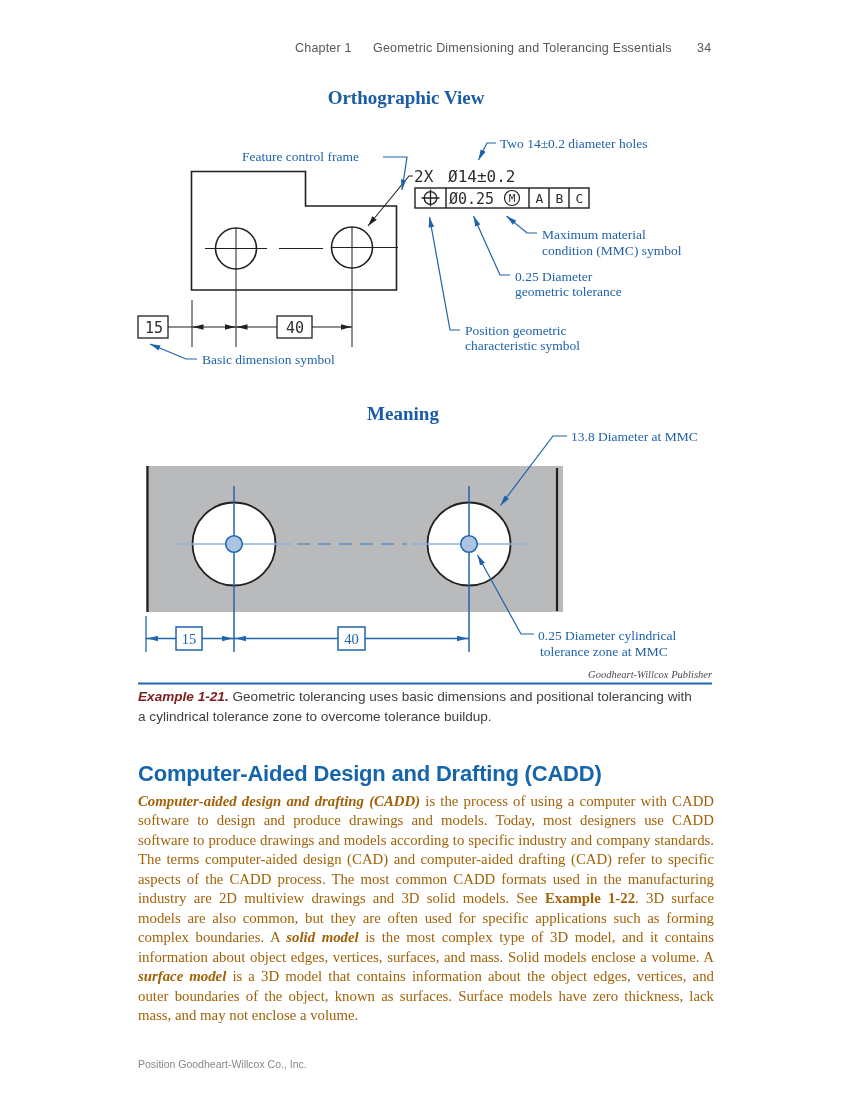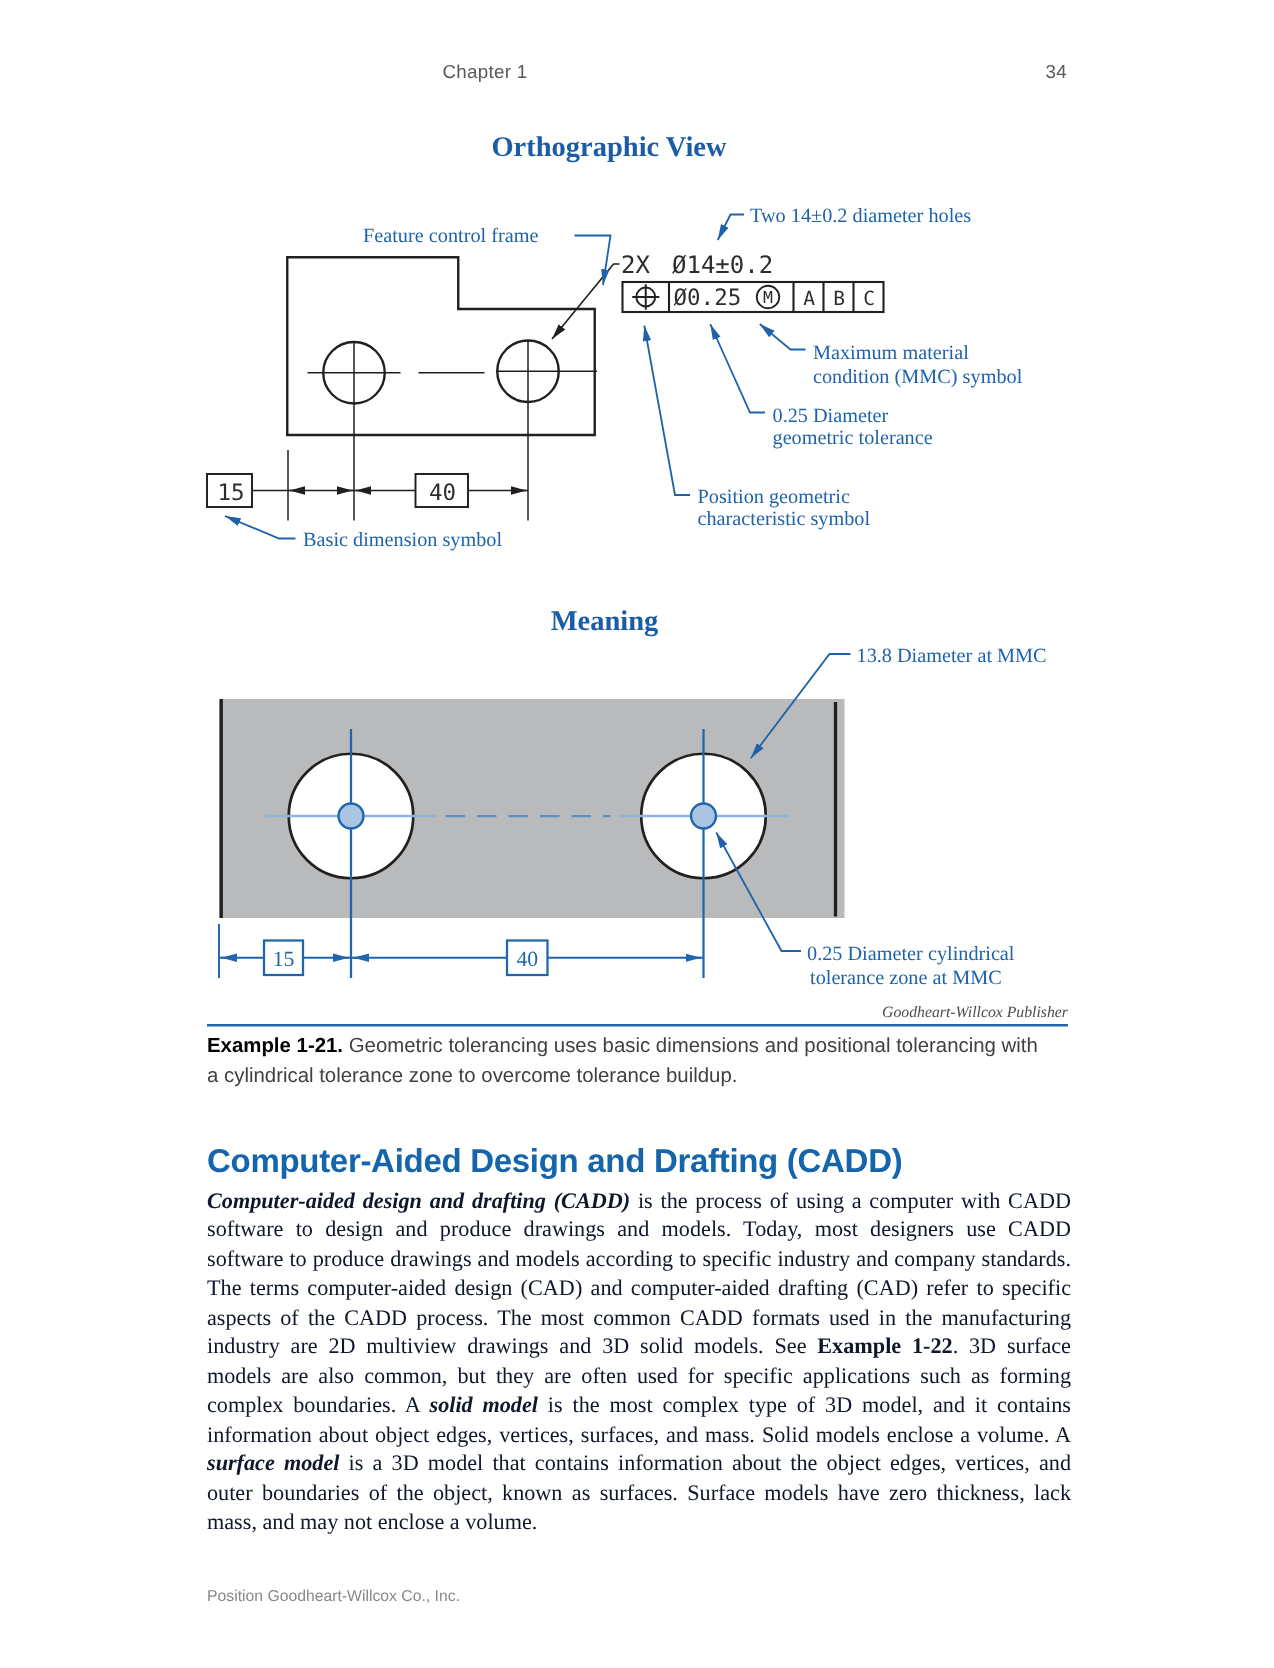--- a/index.html
+++ b/index.html
@@ -1,43 +1,44 @@
 <!DOCTYPE html>
 <html><head>
 <meta charset="utf-8">
 <style>
   html,body{margin:0;padding:0;background:#ffffff;}
   #page{position:relative;width:849px;height:1108px;background:#ffffff;overflow:hidden;
         font-family:"Liberation Sans",sans-serif;}
   .abs{position:absolute;}
   .pagehdr{font-size:12.5px;color:#57585a;letter-spacing:0.2px;white-space:nowrap;}
   .caption{font-size:13.6px;line-height:19.5px;color:#3f4042;text-align:left;}
-  .cap-label{font-weight:bold;color:#000000;}
+  .cap-label{font-weight:bold;color:#7f1d1d;font-style:italic;}
   .sec-head{font-size:22px;font-weight:bold;color:#1465ab;letter-spacing:-0.2px;white-space:nowrap;}
   .bodytext{font-family:"Liberation Serif",serif;font-size:14.8px;line-height:19.45px;
-            color:#0f172a;text-align:justify;}
+            color:#a16207;text-align:justify;}
   .bi{font-weight:bold;font-style:italic;}
   .b{font-weight:bold;}
   .pagefoot{font-size:10.5px;color:#87888a;}
   
   .blk{stroke:#231f20;fill:none;}
   .blu{stroke:#1e62a9;fill:none;}
   .dim{stroke:#2166ac;fill:none;}
   .cad{font-family:"DejaVu Sans Mono",monospace;fill:#2d2d2f;}
   .bluelabel{font-family:"Liberation Serif",serif;font-size:13.5px;fill:#1e62a9;}
   .figtitle{font-family:"Liberation Serif",serif;font-size:19px;font-weight:bold;fill:#1a5ca6;}
   .dimtext{font-family:"Liberation Serif",serif;font-size:14.5px;fill:#2166ac;}
   .credit{font-family:"Liberation Serif",serif;font-size:10.5px;font-style:italic;fill:#4c4c4e;}
 </style>
 </head>
 <body>
 
 <div id="page">
 
   <span class="abs pagehdr" style="left:295px;top:41px">Chapter 1</span>
+  <span class="abs pagehdr" style="left:373px;top:41px">Geometric Dimensioning and Tolerancing Essentials</span>
   <span class="abs pagehdr" style="left:697px;top:41px">34</span>
 
   <svg class="abs" style="left:0;top:0" width="849" height="686" viewBox="0 0 849 686">
     <defs>
       <marker id="ak" markerUnits="userSpaceOnUse" markerWidth="11" markerHeight="6" viewBox="0 -3 11 6" refX="10.5" refY="0" orient="auto">
         <path d="M10.5,0 L0,2.8 L0,-2.8 Z" fill="#231f20"></path>
       </marker>
       <marker id="ab" markerUnits="userSpaceOnUse" markerWidth="11" markerHeight="6" viewBox="0 -3 11 6" refX="10.5" refY="0" orient="auto">
         <path d="M10.5,0 L0,2.8 L0,-2.8 Z" fill="#1e62a9"></path>
       </marker>

